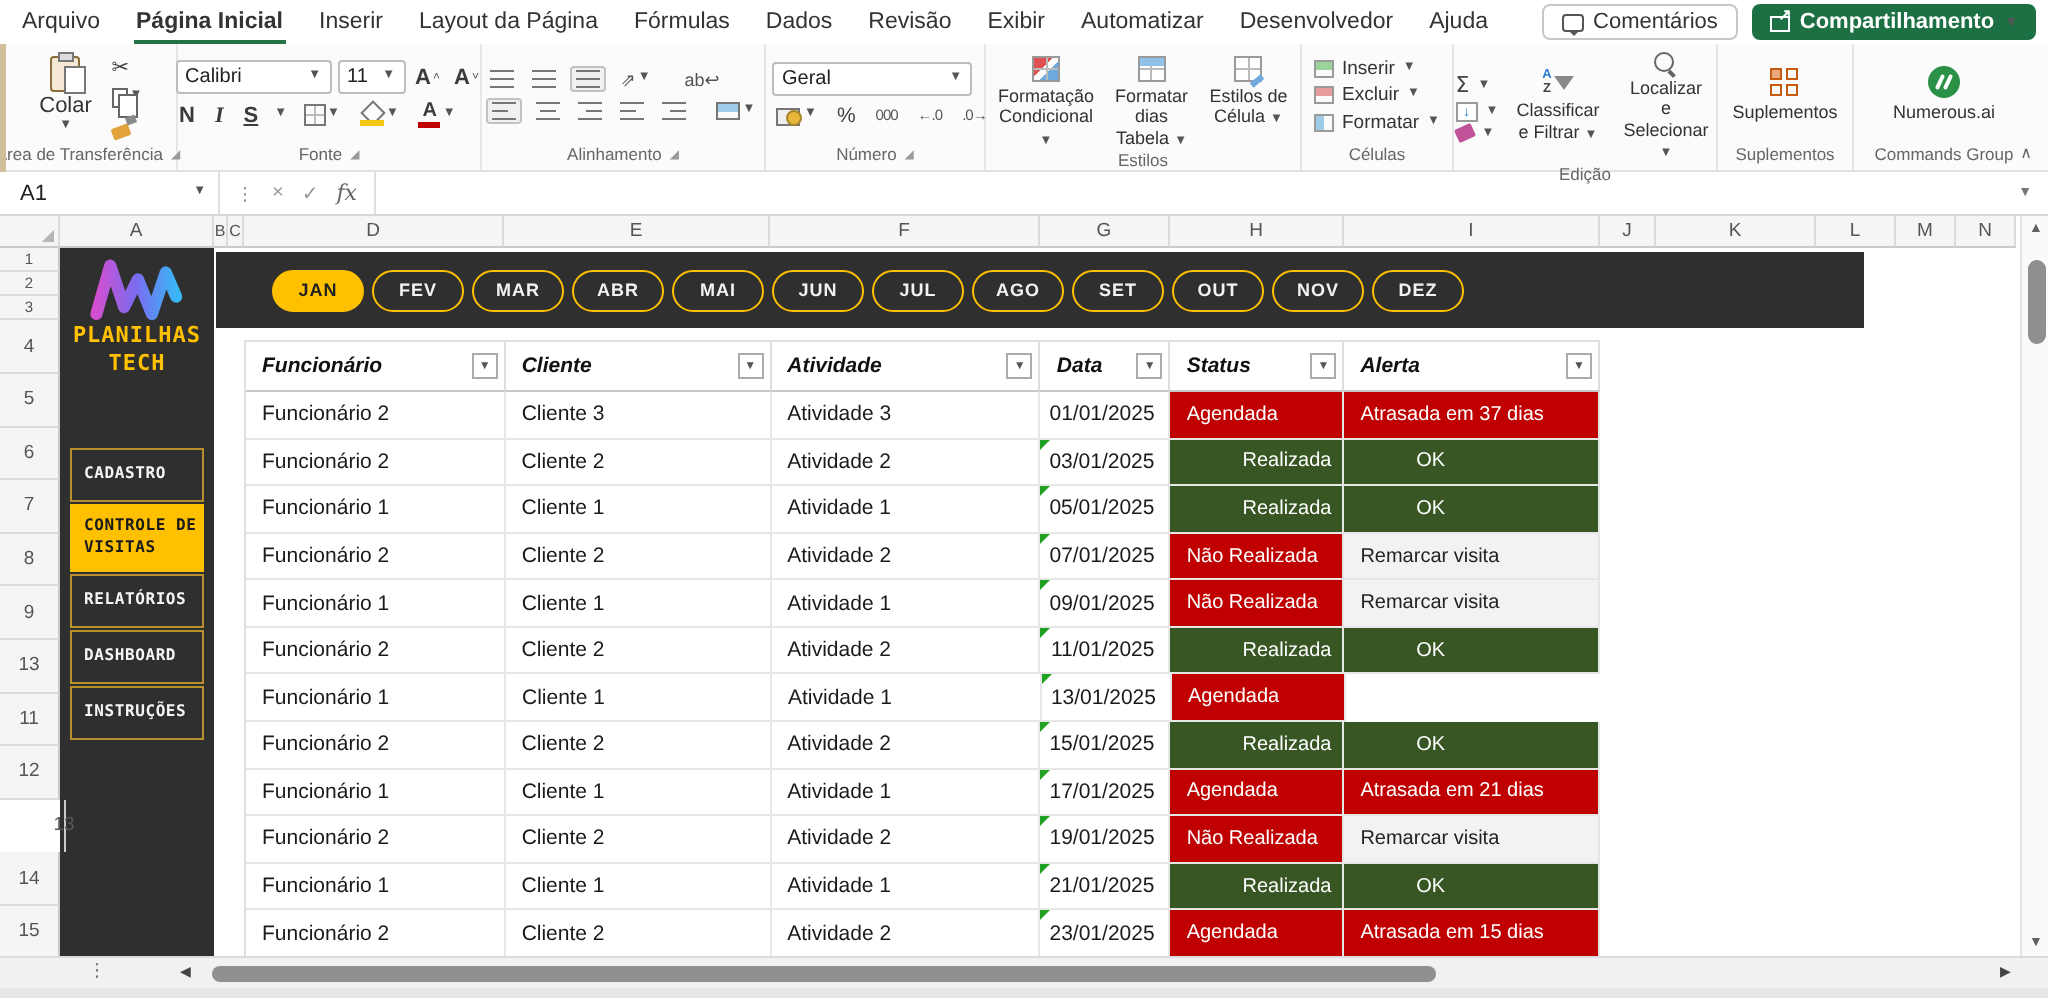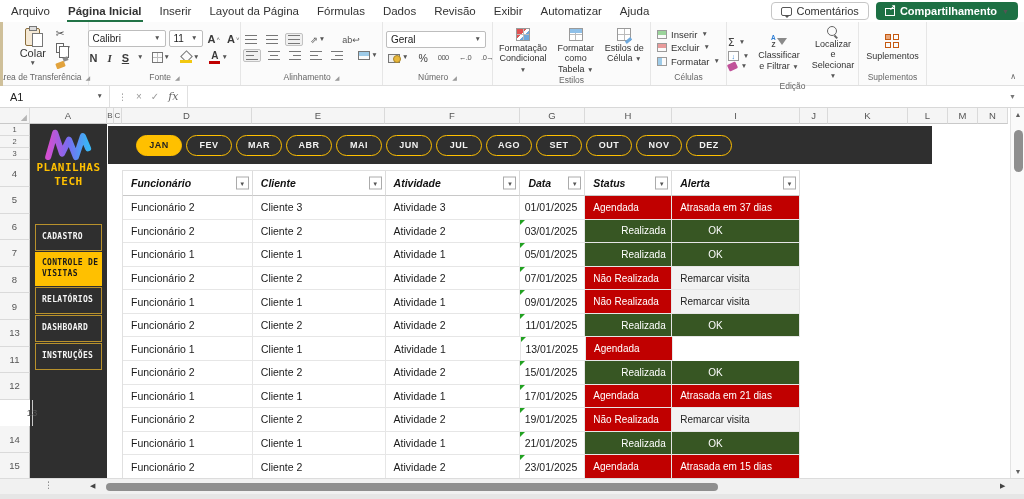--- a/index.html
+++ b/index.html
@@ -175,20 +175,21 @@
     <div class="menu-tabs" id="menu-tabs">
         <div class="menu-tab">Arquivo</div>
         <div class="menu-tab active">Página Inicial</div>
         <div class="menu-tab">Inserir</div>
         <div class="menu-tab">Layout da Página</div>
         <div class="menu-tab">Fórmulas</div>
         <div class="menu-tab">Dados</div>
         <div class="menu-tab">Revisão</div>
         <div class="menu-tab">Exibir</div>
         <div class="menu-tab">Automatizar</div>
+        <div class="menu-tab">Desenvolvedor</div>
         <div class="menu-tab">Ajuda</div>
       </div>
     <div class="menubar-right">
       <button class="btn-comments">
         <span class="bubble-icon"></span>
         <span>Comentários</span>
       </button>
       <button class="btn-share">
         <span class="share-icon"></span>
         <span>Compartilhamento</span>
@@ -352,21 +353,21 @@
     </div>
 
     <div class="rgroup" style="width:158px">
       <div class="rg-content" style="align-items:flex-start; padding-top:5px">
         <div class="rb-stack">
           <span class="grid-ic cf"></span>
           <span class="lbl"><span>Formatação Condicional</span> <span class="chev">▼</span></span>
         </div>
         <div class="rb-stack">
           <span class="grid-ic tbl"></span>
-          <span class="lbl"><span>Formatar como Tabela</span> <span class="chev">▼</span></span>
+          <span class="lbl"><span>Formatar dias Tabela</span> <span class="chev">▼</span></span>
         </div>
         <div class="rb-stack">
           <span class="grid-ic cs"></span>
           <span class="lbl"><span>Estilos de Célula</span> <span class="chev">▼</span></span>
         </div>
       </div>
       <div class="rg-label">
           <span>Estilos</span>
         </div>
     </div>
@@ -442,20 +443,31 @@
               <span></span>
             </span>
           <span class="lbl">Suplementos</span>
         </div>
       </div>
       <div class="rg-label">
           <span>Suplementos</span>
         </div>
     </div>
 
+    <div class="rgroup" style="width:90px; border-right:none">
+      <div class="rg-content">
+        <div class="rb-stack">
+          <span class="numerous-ic"></span>
+          <span class="lbl">Numerous.ai</span>
+        </div>
+      </div>
+      <div class="rg-label">
+          <span>Commands Group</span>
+        </div>
+    </div>
 
     <span class="collapse-chev">∧</span>
   </div>
   <div class="ribbon-edge"></div>
 
   <div class="formulabar">
     <div class="namebox">
       <span>A1</span>
       <span class="chev">▼</span>
     </div>

